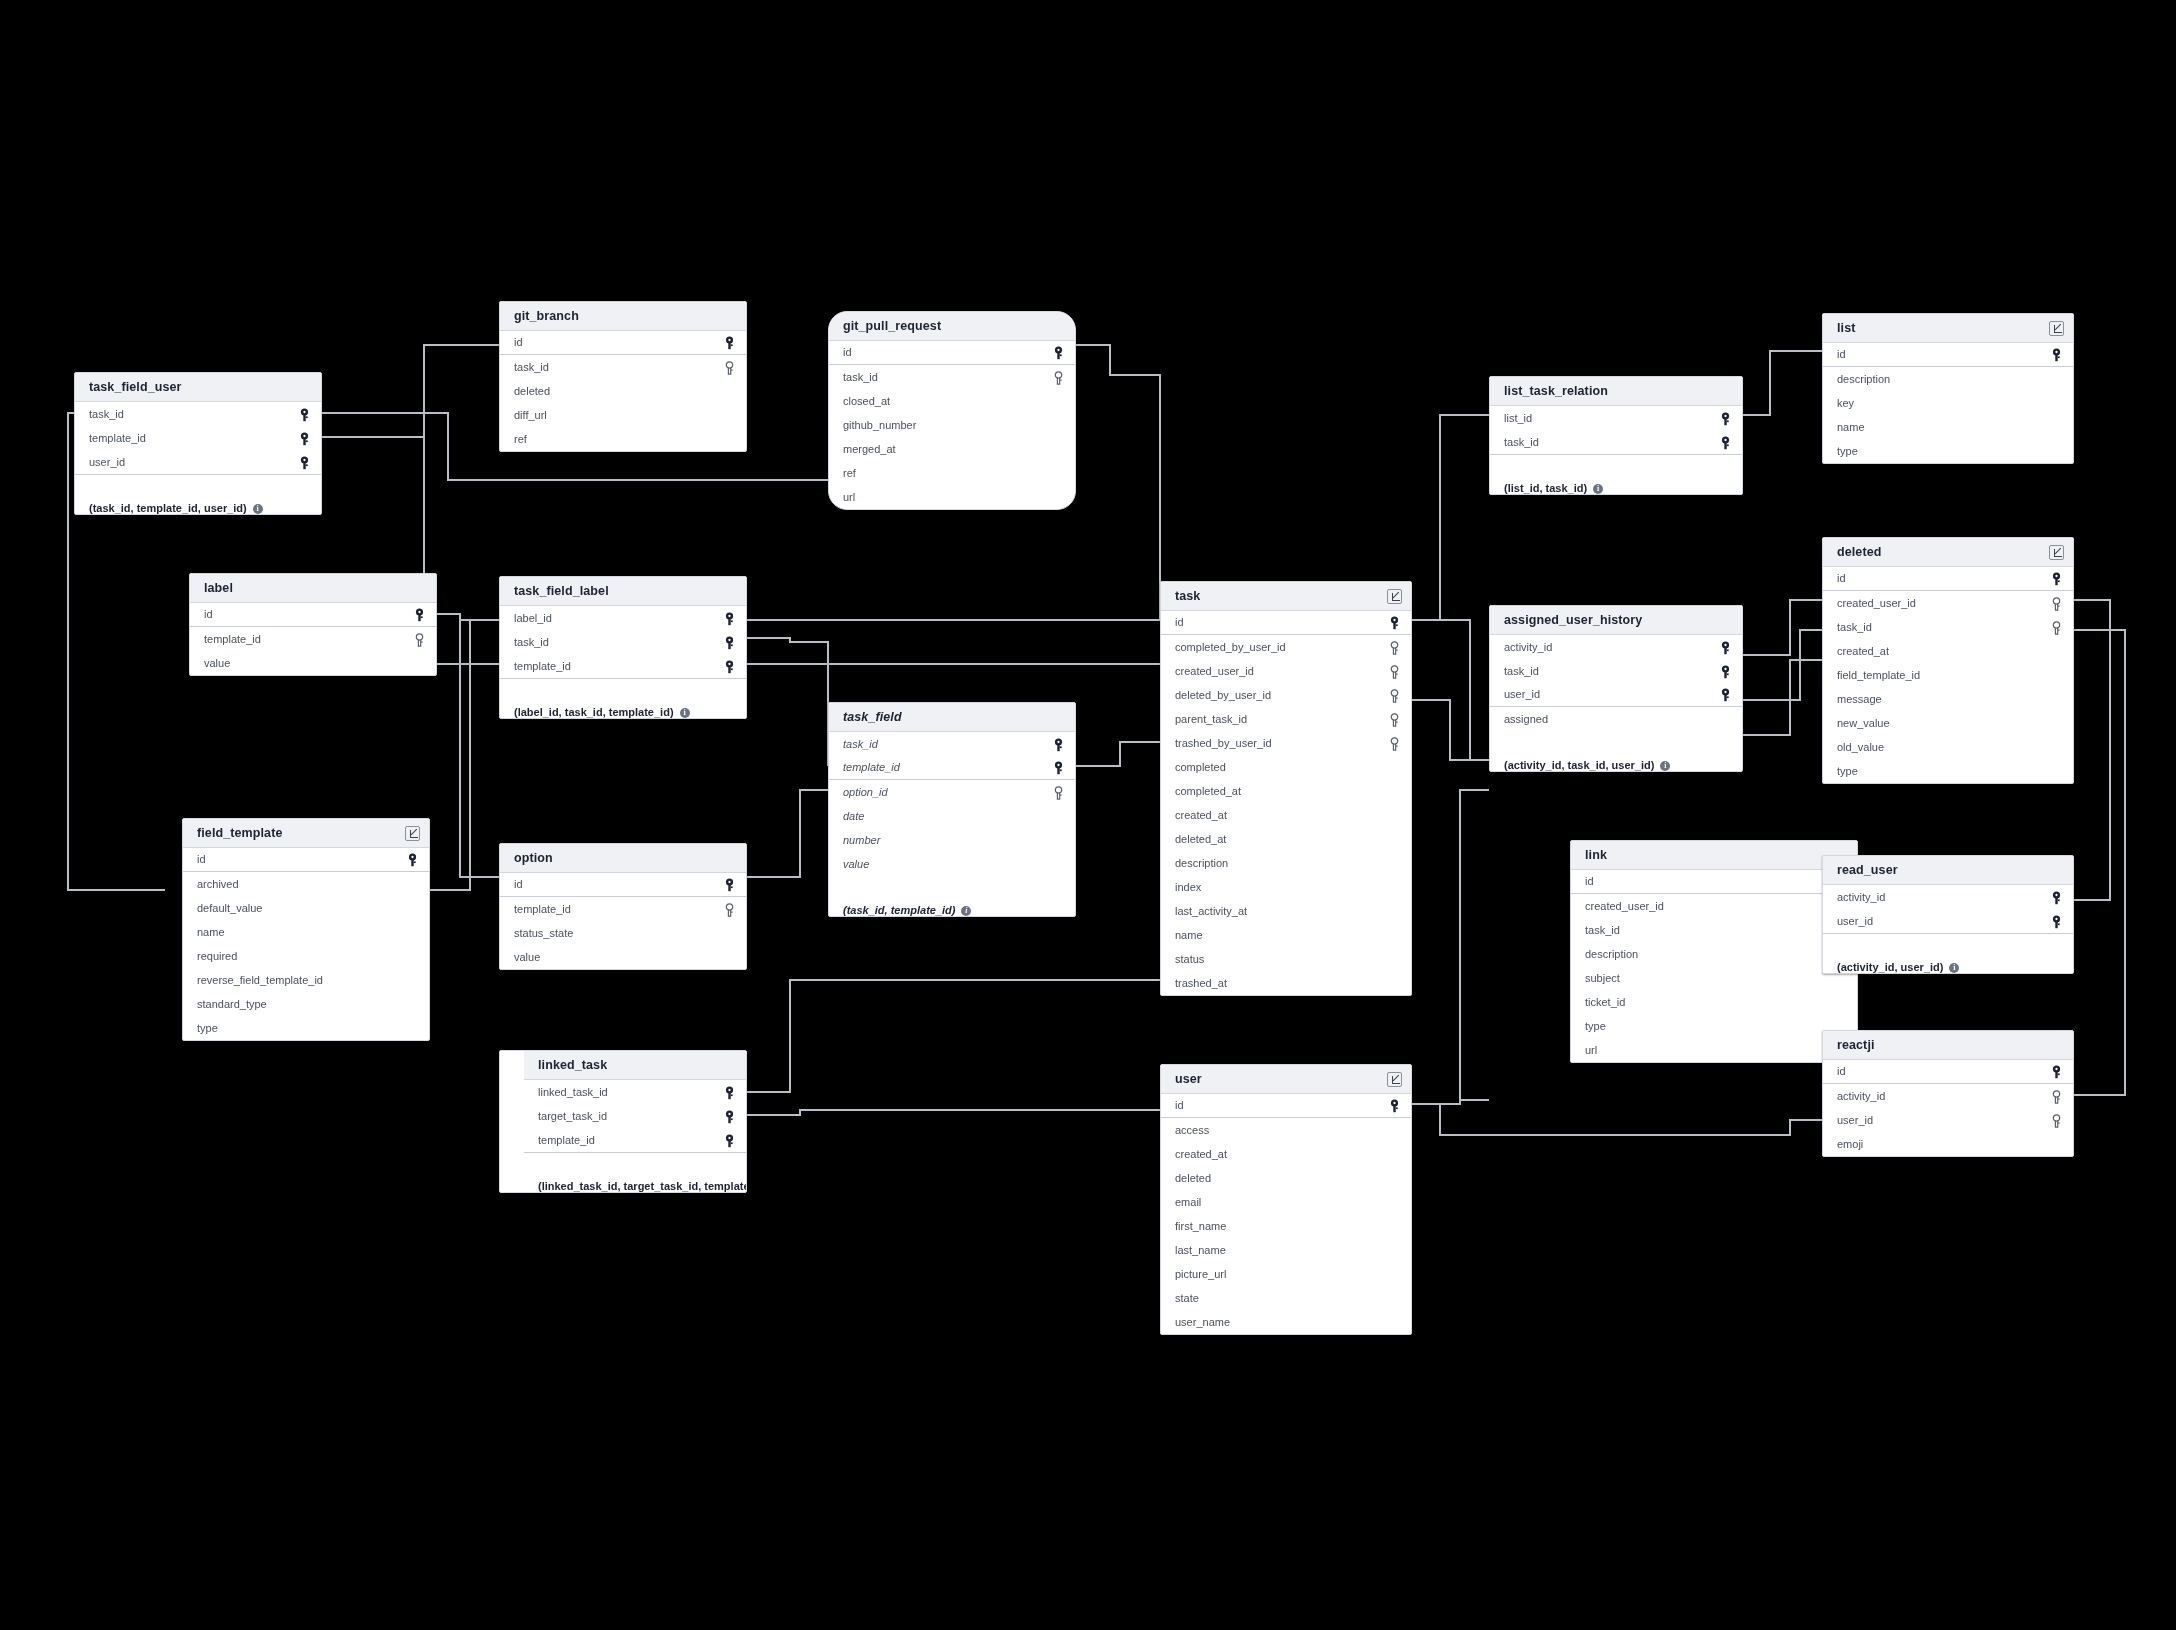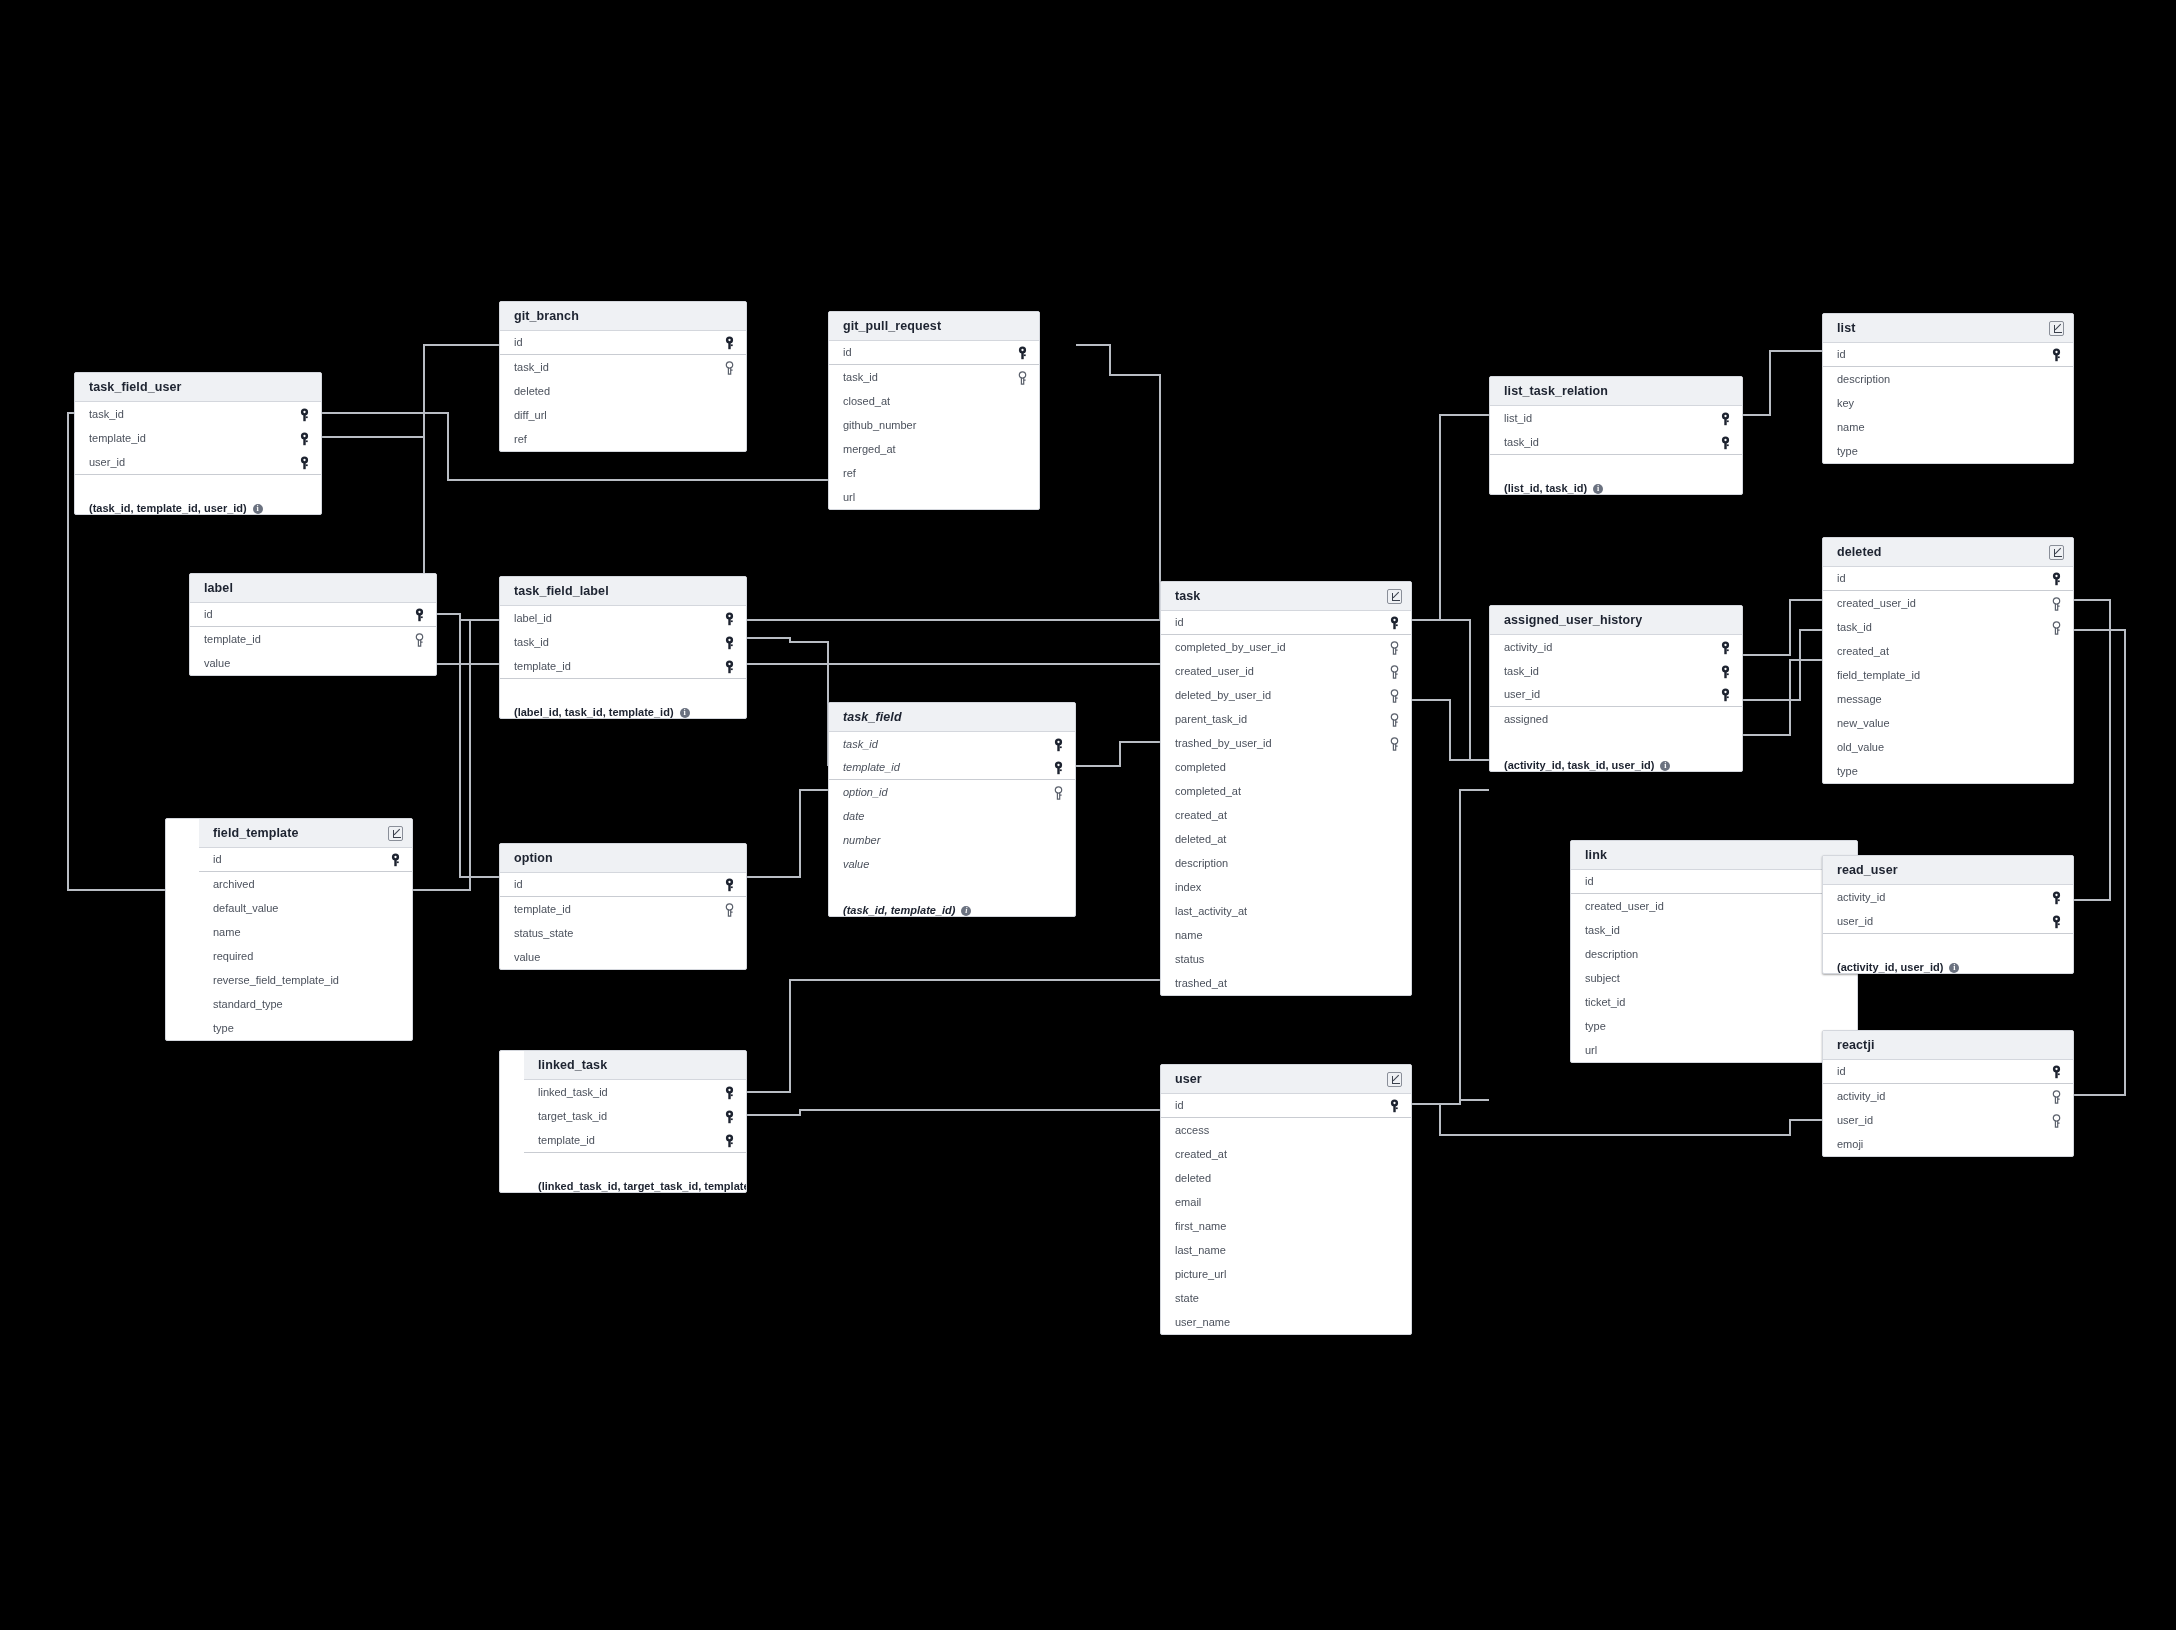--- a/index.html
+++ b/index.html
@@ -241,21 +241,21 @@
         </div>
         <div class="col-row">
           <span class="col-name">diff_url</span>
           <span class="spacer"></span>
         </div>
         <div class="col-row">
           <span class="col-name">ref</span>
           <span class="spacer"></span>
         </div>
       </div>
-      <div class="table-card" style="left: 828px; top: 311px; width: 212px;">
+      <div class="table-card" style="left: 828px; top: 311px; width: 248px; border-radius: 19px;">
         <div class="tbl-header">
           <div class="tbl-title">git_pull_request</div>
         </div>
         <div class="col-row pk-sep">
           <span class="col-name">id</span>
           <span class="spacer"></span>
           <span class="key-icon">
             <svg viewBox="0 0 11 14" width="11" height="14" aria-hidden="true">
               <circle cx="5.5" cy="4" r="3.6" fill="#1d2330"></circle>
               <rect x="4.3" y="6.2" width="2.4" height="7" fill="#1d2330"></rect>
@@ -422,21 +422,21 @@
         </div>
         <div class="col-row">
           <span class="col-name">value</span>
           <span class="spacer"></span>
         </div>
         <div class="constraint-row no-top">
           <span>(task_id, template_id)</span>
           <span class="info-icon">i</span>
         </div>
       </div>
-      <div class="table-card" style="left: 165px; top: 818px; width: 248px; padding-left: 33px;">
+      <div class="table-card" style="left: 182px; top: 818px; width: 248px;">
         <div class="tbl-header">
           <div class="tbl-title">field_template</div>
           <div class="ext-link-icon"></div>
         </div>
         <div class="col-row pk-sep">
           <span class="col-name">id</span>
           <span class="spacer"></span>
           <span class="key-icon">
             <svg viewBox="0 0 11 14" width="11" height="14" aria-hidden="true">
               <circle cx="5.5" cy="4" r="3.6" fill="#1d2330"></circle>

